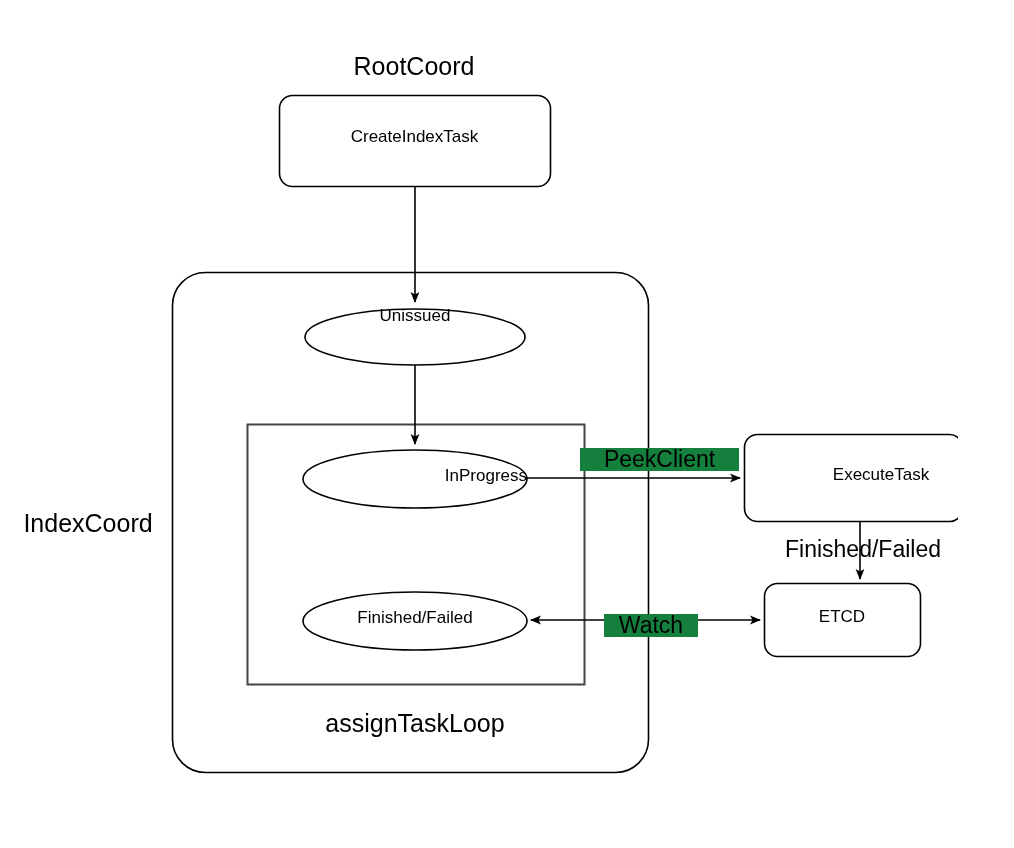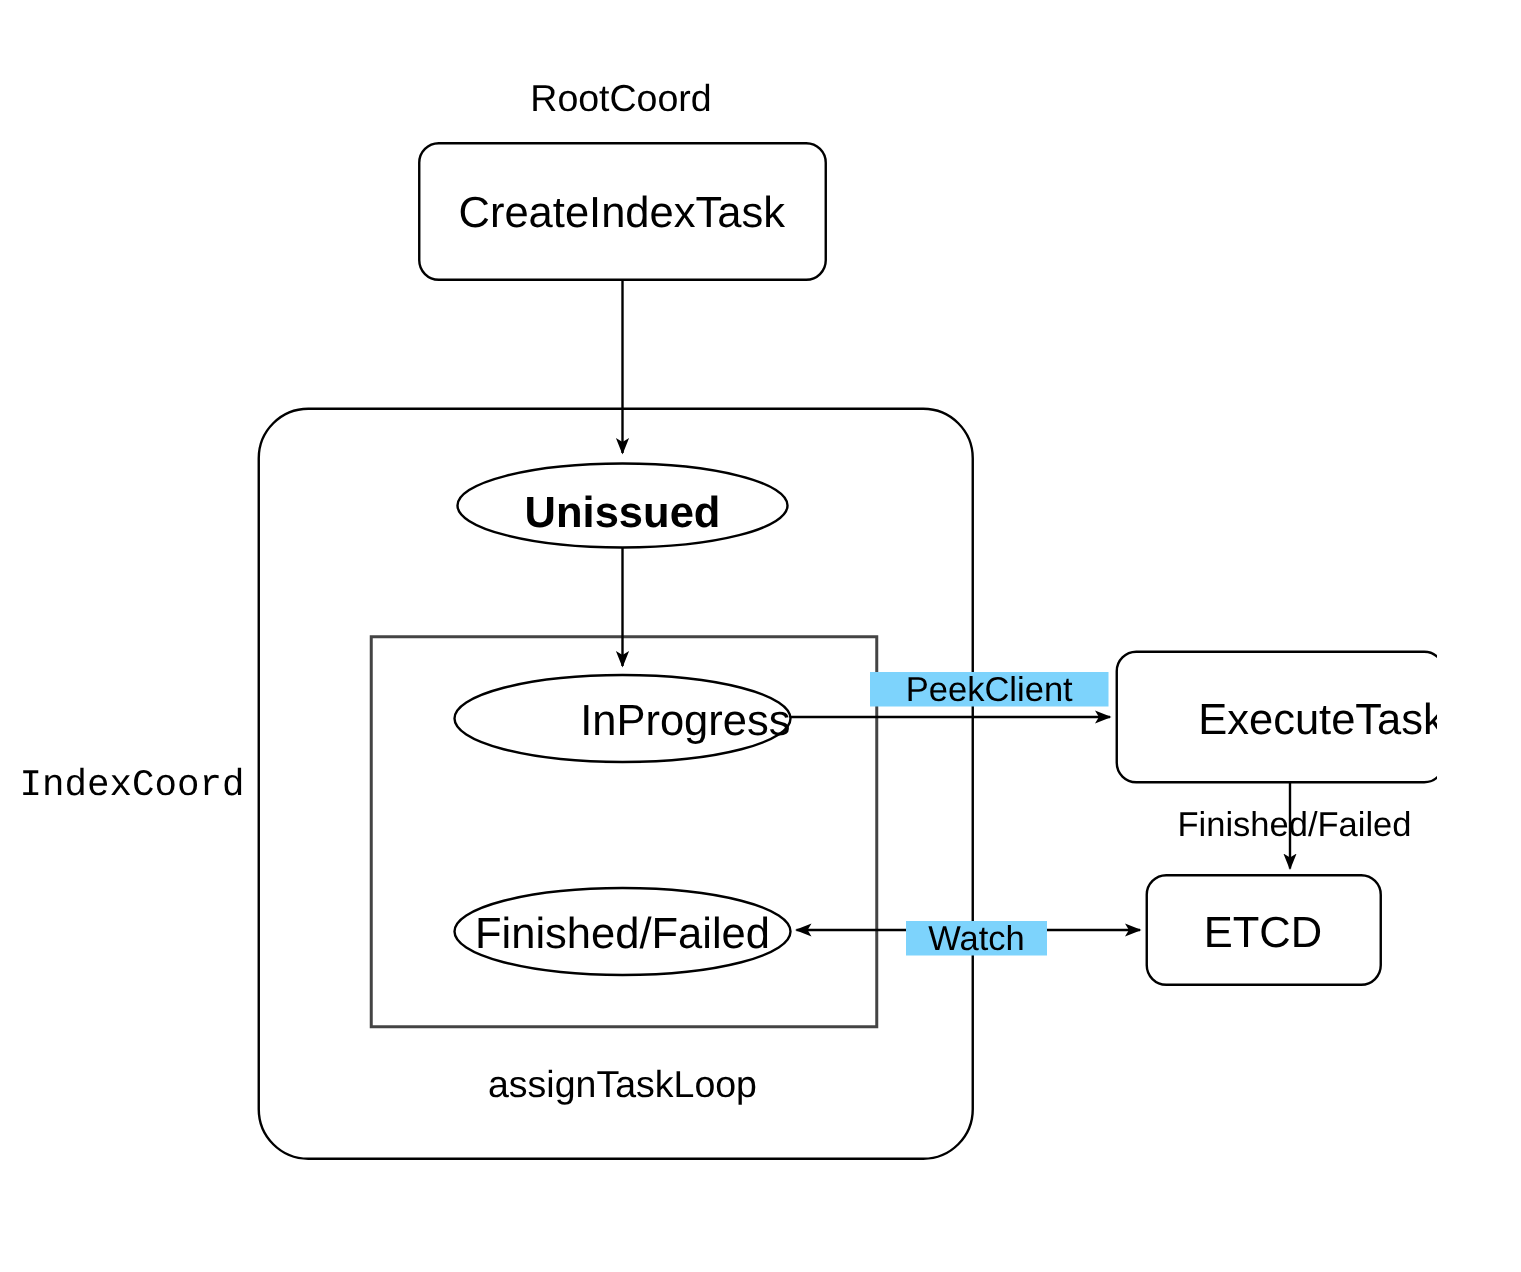--- a/index.html
+++ b/index.html
@@ -31,28 +31,28 @@
   .edge-label {
     position: absolute;
     font-family: "Liberation Sans", sans-serif;
     color: #000000;
     white-space: nowrap;
     text-align: center;
     line-height: 1;
     pointer-events: none;
   }
   .node-text {
-    font-size: 29px;
+    font-size: 17px;
   }
   .free-label {
     font-size: 25px;
   }
   .edge-label {
     font-size: 23px;
-    background: #7dd3fc;
+    background: #15803d;
     padding: 0 2px;
   }
   .hit {
     position: absolute;
     background: transparent;
   }
 </style>
 </head>
 <body>
 
@@ -92,32 +92,32 @@
 
     <line x1="860" y1="521" x2="860" y2="579" stroke="#000000" stroke-width="1.6" marker-end="url(#arrowhead)"></line>
 
     <line x1="531" y1="620" x2="760" y2="620" stroke="#000000" stroke-width="1.6" marker-start="url(#arrowhead-start)" marker-end="url(#arrowhead)"></line>
   </svg>
 
   <div class="free-label" style="left:294px; top:54px; width:240px;">RootCoord</div>
 
   <div class="node-text" style="left:279px; top:128px; width:271px;">CreateIndexTask</div>
 
-  <div class="node-text" style="left:305px; top:328px; width:220px;font-weight:bold;">Unissued</div>
+  <div class="node-text" style="left:305px; top:307px; width:220px;">Unissued</div>
 
   <div class="node-text" style="left:303px; top:467px; width:224px;text-align:right;">InProgress</div>
 
   <div class="node-text" style="left:303px; top:609px; width:224px;">Finished/Failed</div>
 
   <div class="node-text" style="left:744px; top:466px; width:218px;padding-left:28px;">ExecuteTask</div>
 
   <div class="node-text" style="left:764px; top:608px; width:156px;">ETCD</div>
 
 
-  <div class="free-label" style="left:8px; top:511px; width:160px;font-family:Liberation Mono, monospace;">IndexCoord</div>
+  <div class="free-label" style="left:8px; top:511px; width:160px;">IndexCoord</div>
 
   <div class="free-label" style="left:295px; top:711px; width:240px;">assignTaskLoop</div>
 
   <div class="edge-label" style="left:580px; top:448px; width:155px;">PeekClient</div>
 
   <div class="edge-label" style="left:757px; top:538px; width:208px; background:transparent;">Finished/Failed</div>
 
   <div class="edge-label" style="left:604px; top:586px; width:90px;margin-top:28px;">Watch</div>
 
   <div class="hit" style="left:279px; top:95px; width:271px; height:91px;"></div>

